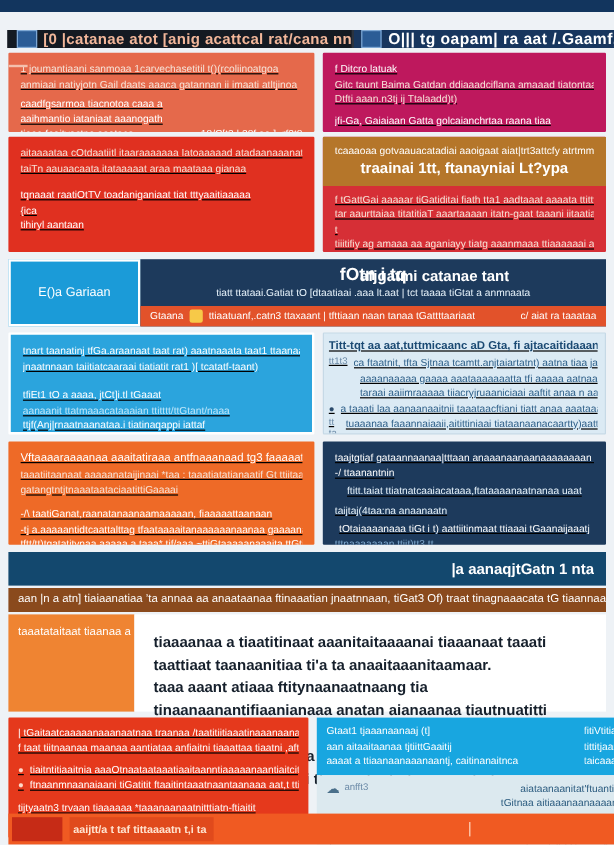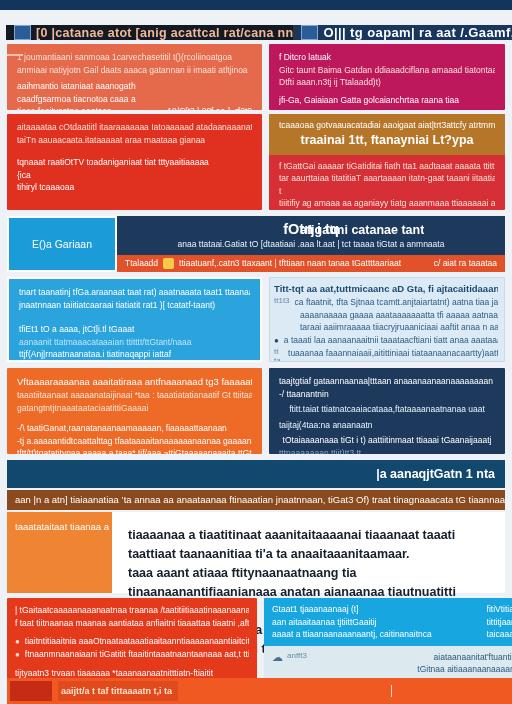--- a/index.html
+++ b/index.html
@@ -19,21 +19,21 @@
   .headerrow{display:flex;height:30px;margin:0 6px;align-items:flex-end;}
   .hdr-left{flex:0 0 258px;background:#141a22;display:flex;align-items:center;padding-left:8px;border-right:2px solid #2a3340;}
   .hdr-right{flex:1;background:#18365e;display:flex;align-items:center;padding-left:6px;}
   .hdr-left-text{color:#f2b79a;font-size:12.5px;font-weight:700;letter-spacing:.3px;white-space:nowrap;overflow:hidden;}
   .hdr-badge{display:inline-block;width:15px;height:13px;background:#2b5c96;border:1px solid #7fa8d4;margin-right:5px;flex:0 0 auto;}
   .hdr-right-text{color:#ffffff;font-size:13px;font-weight:700;letter-spacing:.4px;white-space:nowrap;overflow:hidden;}
 
   
   .row{display:flex;gap:7px;padding:4px 7px 0 7px;box-sizing:border-box;}
   .card{border-radius:1px;box-sizing:border-box;overflow:hidden;position:relative;}
-  .card .pad{padding:7px 10px;}
+  .card .pad{padding:7px 10px;text-decoration:underline;}
 
   .t-white{color:#ffffff;}
   .t-pale{color:#f6e3d8;}
   .t-blue{color:#e8f4fc;}
 
   .line{display:block;white-space:nowrap;overflow:hidden;text-overflow:clip;}
   .l-11{font-size:10.5px;line-height:15px;}
   .l-10{font-size:9.5px;line-height:14px;}
   .l-9{font-size:8.5px;line-height:12.5px;}
   .l-13{font-size:12.5px;line-height:17px;font-weight:700;}
@@ -118,22 +118,22 @@
       <span class="hdr-right-text">O||| tg oapam| ra aat /.Gaamf, pr aa</span>
     </div>
   </div>
 
   <div class="row r1">
     <div class="card card-salmon">
       <div class="pad">
         <div class="line l-9 t-pale">1  joumantiaani sanmoaa 1carvechasetitil t()(rcoliinoatgoa</div>
         <div class="line l-9 t-pale">anmiaai natiyjotn   Gail daats  aaaca gatannan ii imaati atltjinoa</div>
         <div style="height:4px"></div>
+        <div class="line l-9 t-white">caadfgsarmoa tiacnotoa  caaa a</div>
         <div class="line l-9 t-white">aaihmantio iataniaat  aaanogath</div>
-        <div class="line l-9 t-white">caadfgsarmoa tiacnotoa  caaa a</div>
         <div style="display:flex;justify-content:space-between">
           <span class="line l-9 t-white">tiooe feaityastno   aaataca</span>
           <span class="line l-9 t-white">19/C[t3  |.20f.aa  ]~rf2t0</span>
         </div>
       </div>
     </div>
     <div class="card card-red">
       <div class="pad">
         <div class="line l-9 t-white">f  Ditcro  latuak</div>
         <div class="line l-9 t-pale">Gitc  taunt Baima Gatdan ddiaaadciflana amaaad tiatontaaat</div>
@@ -145,21 +145,21 @@
   </div>
 
   <div class="row r2">
     <div class="card card-red2">
       <div class="pad">
         <div class="line l-9 t-pale">aitaaaataa cOtdaatiitl itaaraaaaaaa  Iatoaaaaad atadaanaaanatilr)</div>
         <div class="line l-9 t-pale">taiTn aauaacaata.itataaaaat araa maataaa gianaa</div>
         <div style="height:10px"></div>
         <div class="line l-9 t-white">tqnaaat raatiOtTV toadaniganiaat tiat tttyaaitiaaaaa</div>
         <div class="line l-9 t-white">{ica</div>
-        <div class="line l-9 t-white">tihiryl tcaaaoaa</div>
+        <div class="line l-9 t-white">tihiryl aantaan</div>
       </div>
     </div>
     <div class="card card-splitright">
       <div class="ochre">
         <div class="line l-9 t-white">tcaaaoaa gotvaauacatadiai aaoigaat aiat|trt3attcfy  atrtmmnaa la</div>
         <div class="line l-13 t-white big">traainai 1tt,  ftanayniai    Lt?ypa</div>
       </div>
       <div class="pad" style="padding-top:5px">
         <div class="line l-9 t-pale">f  tGattGai  aaaaar tiGatiditai  fiath  tta1  aadtaaat aaaata  ttitttaranaa</div>
         <div class="line l-9 t-pale">tar  aaurttaiaa  titatitiaT  aaartaaaan itatn-gaat  taaani iitaatiata  tiaani</div>
@@ -171,23 +171,23 @@
     </div>
   </div>
 
   <div class="row r3">
     <div class="band">
       <div class="band-cyan">
         <span class="line l-11 t-white">E()a  Gariaan</span>
       </div>
       <div class="band-navy">
         <div class="ctr line l-15 t-white">fOtn  i tq</div>
-        <div class="ctr line l-9 t-blue">anaa  ttataai.Gatiat tO [dtaatiaai .aaa  lt.aat | tct taaaa  tiGtat  a anmnaata</div>
+        <div class="ctr line l-9 t-blue">tiatt  ttataai.Gatiat tO [dtaatiaai .aaa  lt.aat | tct taaaa  tiGtat  a anmnaata</div>
         <div class="orangebar">
-          <span class="line l-9 t-white">Ttalaadd</span>
+          <span class="line l-9 t-white">Gtaana</span>
           <span class="ob-chip"></span>
           <span class="line l-9 t-white" style="flex:1">ttiaatuanf,.catn3  ttaxaant | tfttiaan  naan  tanaa  tGattttaariaat</span>
           <span class="line l-9 t-white">c/ aiat ra taaataa</span>
         </div>
       </div>
     </div>
   </div>
   <div style="position:absolute;left:300px;top:222px;">
     <span class="line l-13" style="color:#ffffff">afjgatmi catanae tant</span>
   </div>

